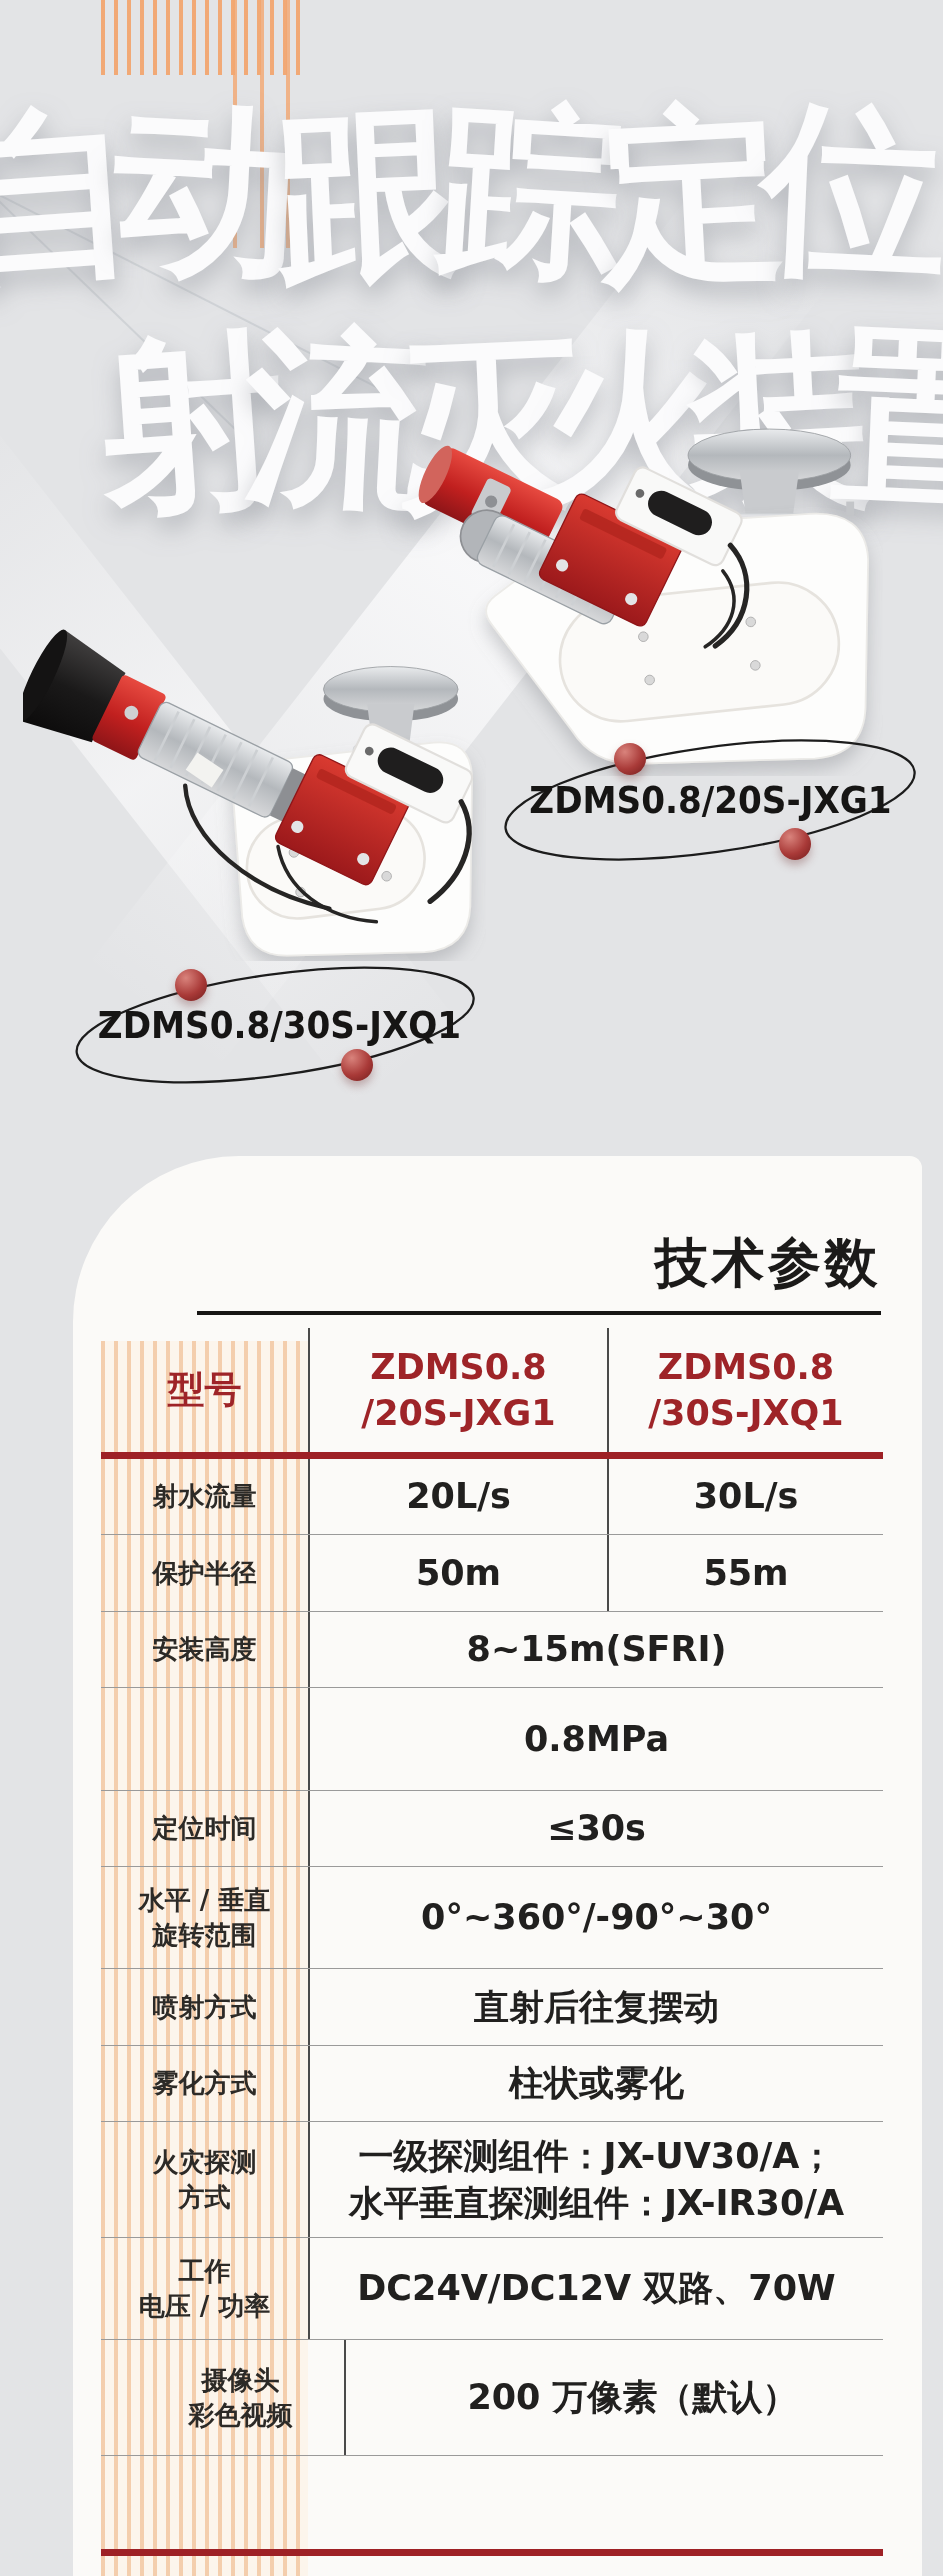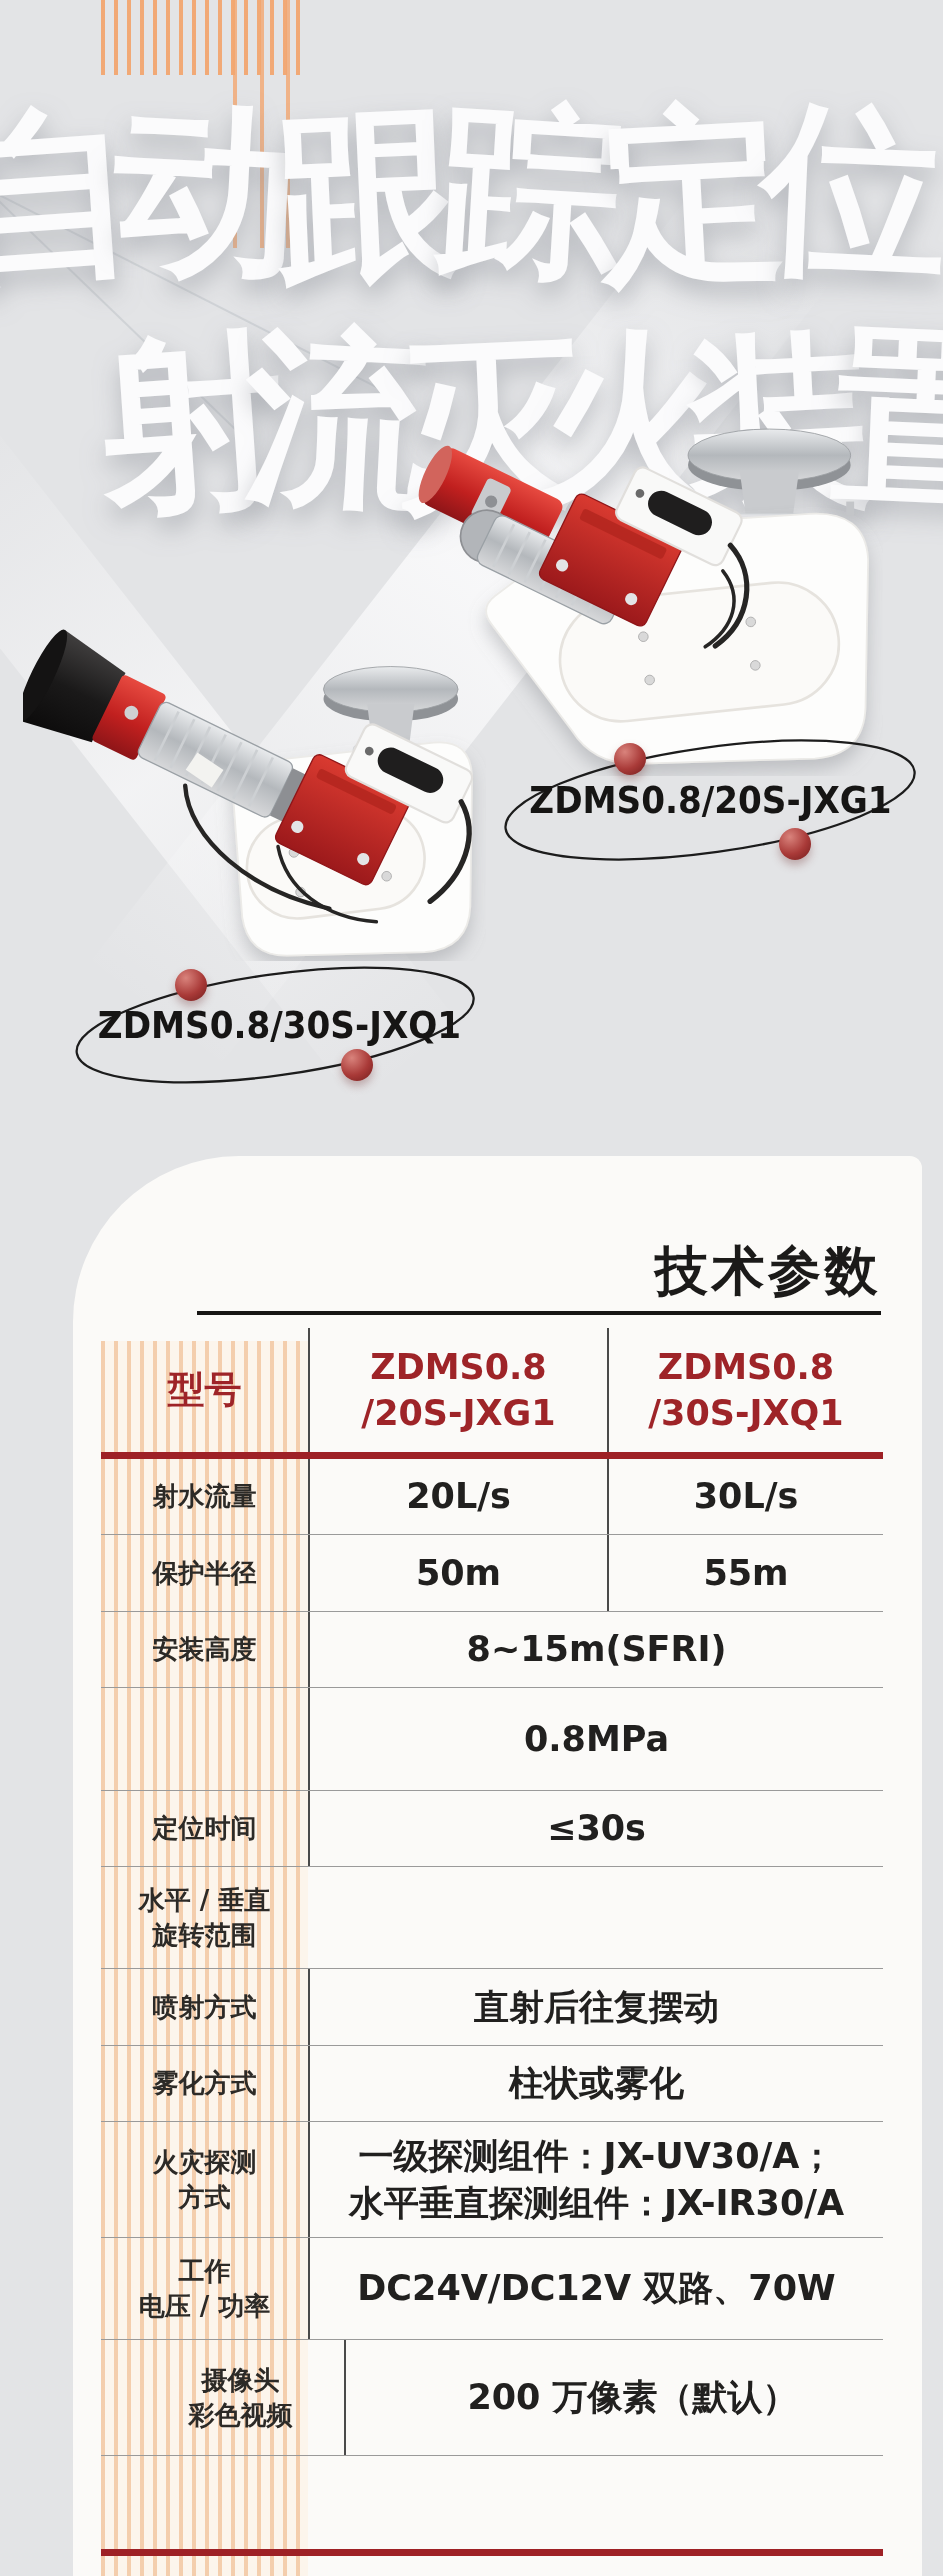--- a/index.html
+++ b/index.html
@@ -42,21 +42,21 @@
     background:radial-gradient(circle at 34% 28%,#d9837c,#a93a38 55%,#78201f 95%);
     box-shadow:0 5.2px 8.7px rgba(120,60,60,.35);}
   .model-text{position:absolute;left:0;right:0;top:0;bottom:0;display:flex;align-items:center;justify-content:center;
     font-size:38px;font-weight:800;color:#161514;transform:scaleX(.9);letter-spacing:0;}
 
   
   .card{position:absolute;left:73px;top:1156px;width:849px;height:1420px;background:#fbfaf8;
     border-top-left-radius:166px;border-top-right-radius:12.2px;}
   .col-texture{position:absolute;left:28px;top:185px;width:207px;bottom:0;background-color:#fcf5ec;
     background-image:repeating-linear-gradient(90deg,rgba(232,152,86,.42) 0 3.5px,rgba(252,245,236,0) 3.5px 13px);}
-  .specs-heading{position:absolute;right:41px;top:80px;font-size:53px;font-weight:800;color:#1b1a19;letter-spacing:3.5px;}
+  .specs-heading{position:absolute;right:41px;top:72px;font-size:53px;font-weight:800;color:#1b1a19;letter-spacing:3.5px;}
   .heading-rule{position:absolute;left:124px;top:155px;width:684px;height:4.4px;background:#171615;}
 
   
   .spec-table{position:absolute;left:28px;top:172px;width:782px;}
   .trow{display:grid;grid-template-columns:207px 299px 276px;border-bottom:1.7px solid #9a9a9a;align-items:stretch;}
   .trow.thead{border-bottom:7px solid #9e2126;}
   .trow.last{border-bottom:7.9px solid #9e2126;}
   .cell{display:flex;flex-direction:column;align-items:center;justify-content:center;
     padding:8.7px 5.2px;text-align:center;font-weight:700;line-height:1.32;}
   .cell div{white-space:nowrap;}
@@ -288,20 +288,23 @@
           </div>
           <div class="cell val merged">
             <div>≤30s</div>
           </div>
         </div>
         <div class="trow" style="min-height: 101px;">
           <div class="cell lbl">
             <div>水平 / 垂直</div>
             <div>旋转范围</div>
           </div>
+          <div class="cell val merged">
+            <div>0°~360°/-90°~30°</div>
+          </div>
         </div>
         <div class="trow" style="min-height: 76px;">
           <div class="cell lbl">
             <div>喷射方式</div>
           </div>
           <div class="cell val merged">
             <div>直射后往复摆动</div>
           </div>
         </div>
         <div class="trow" style="min-height: 75px;">

